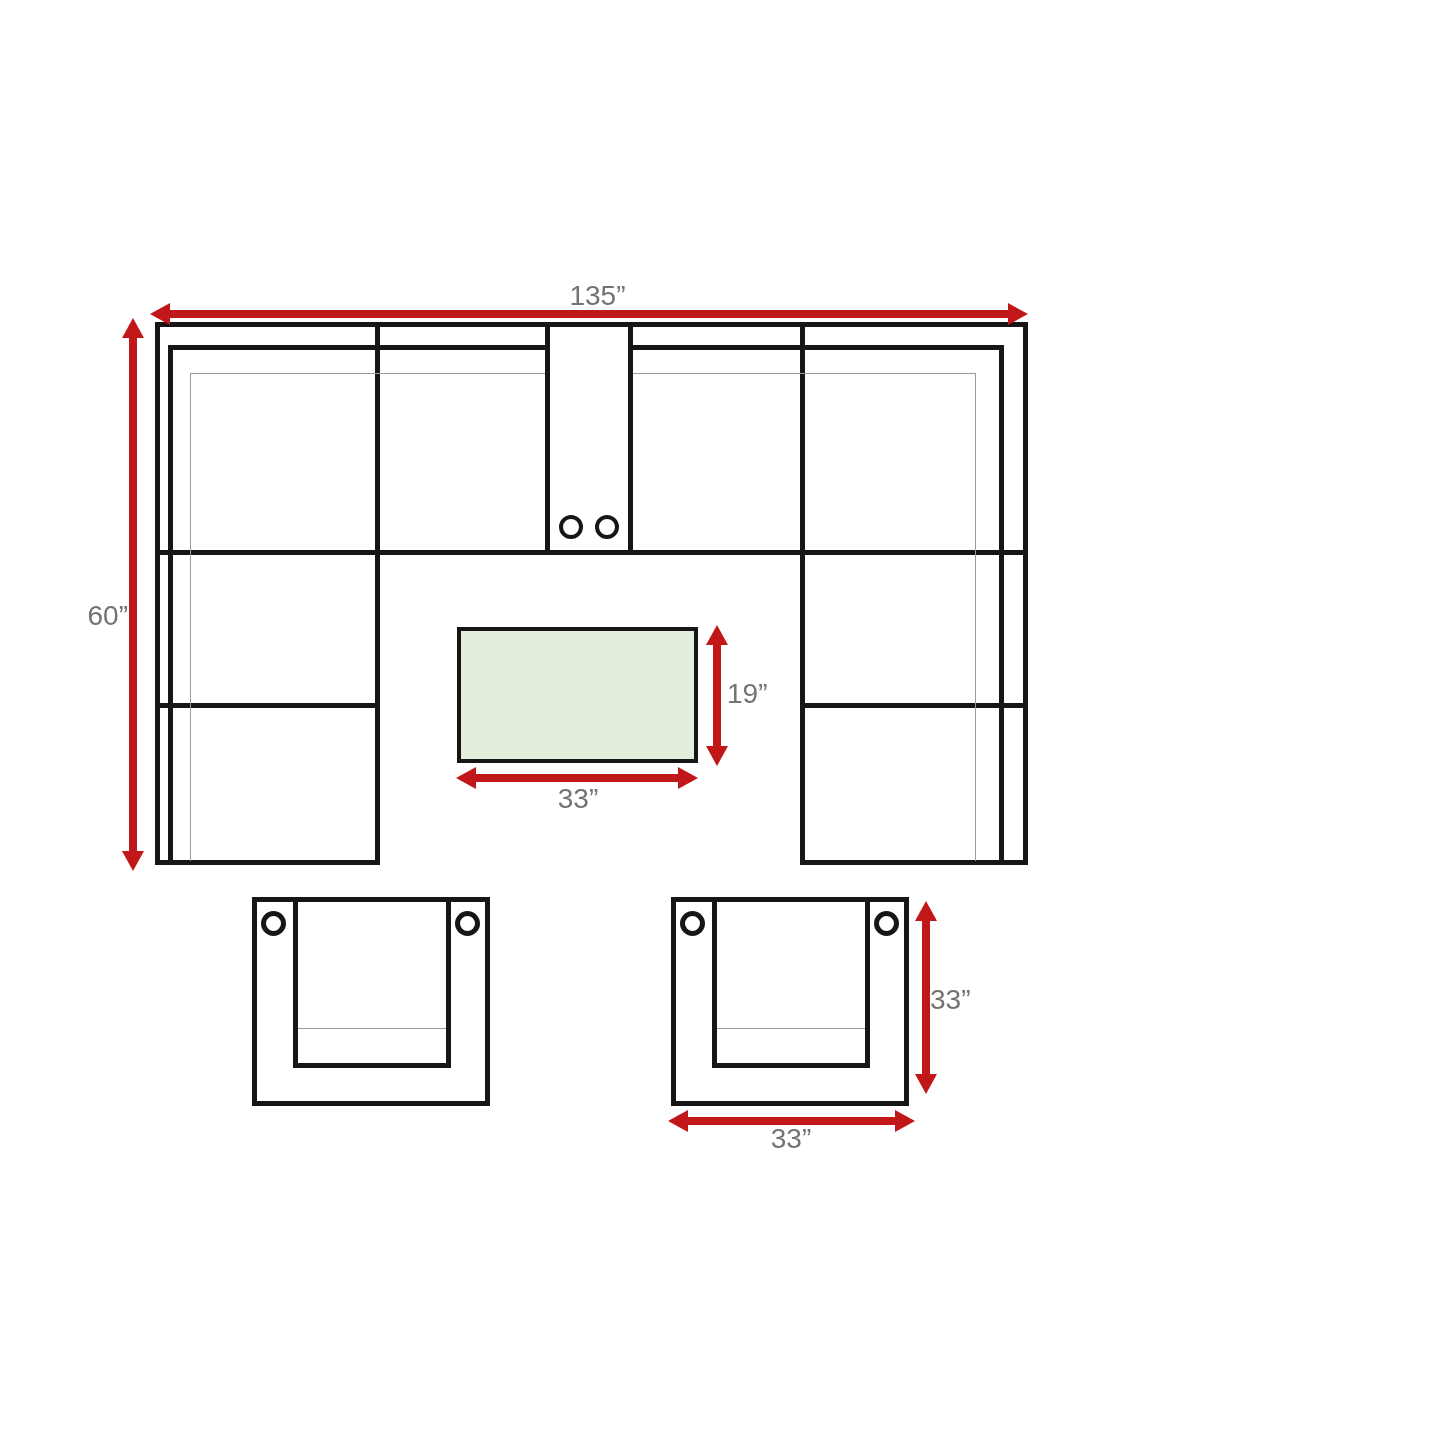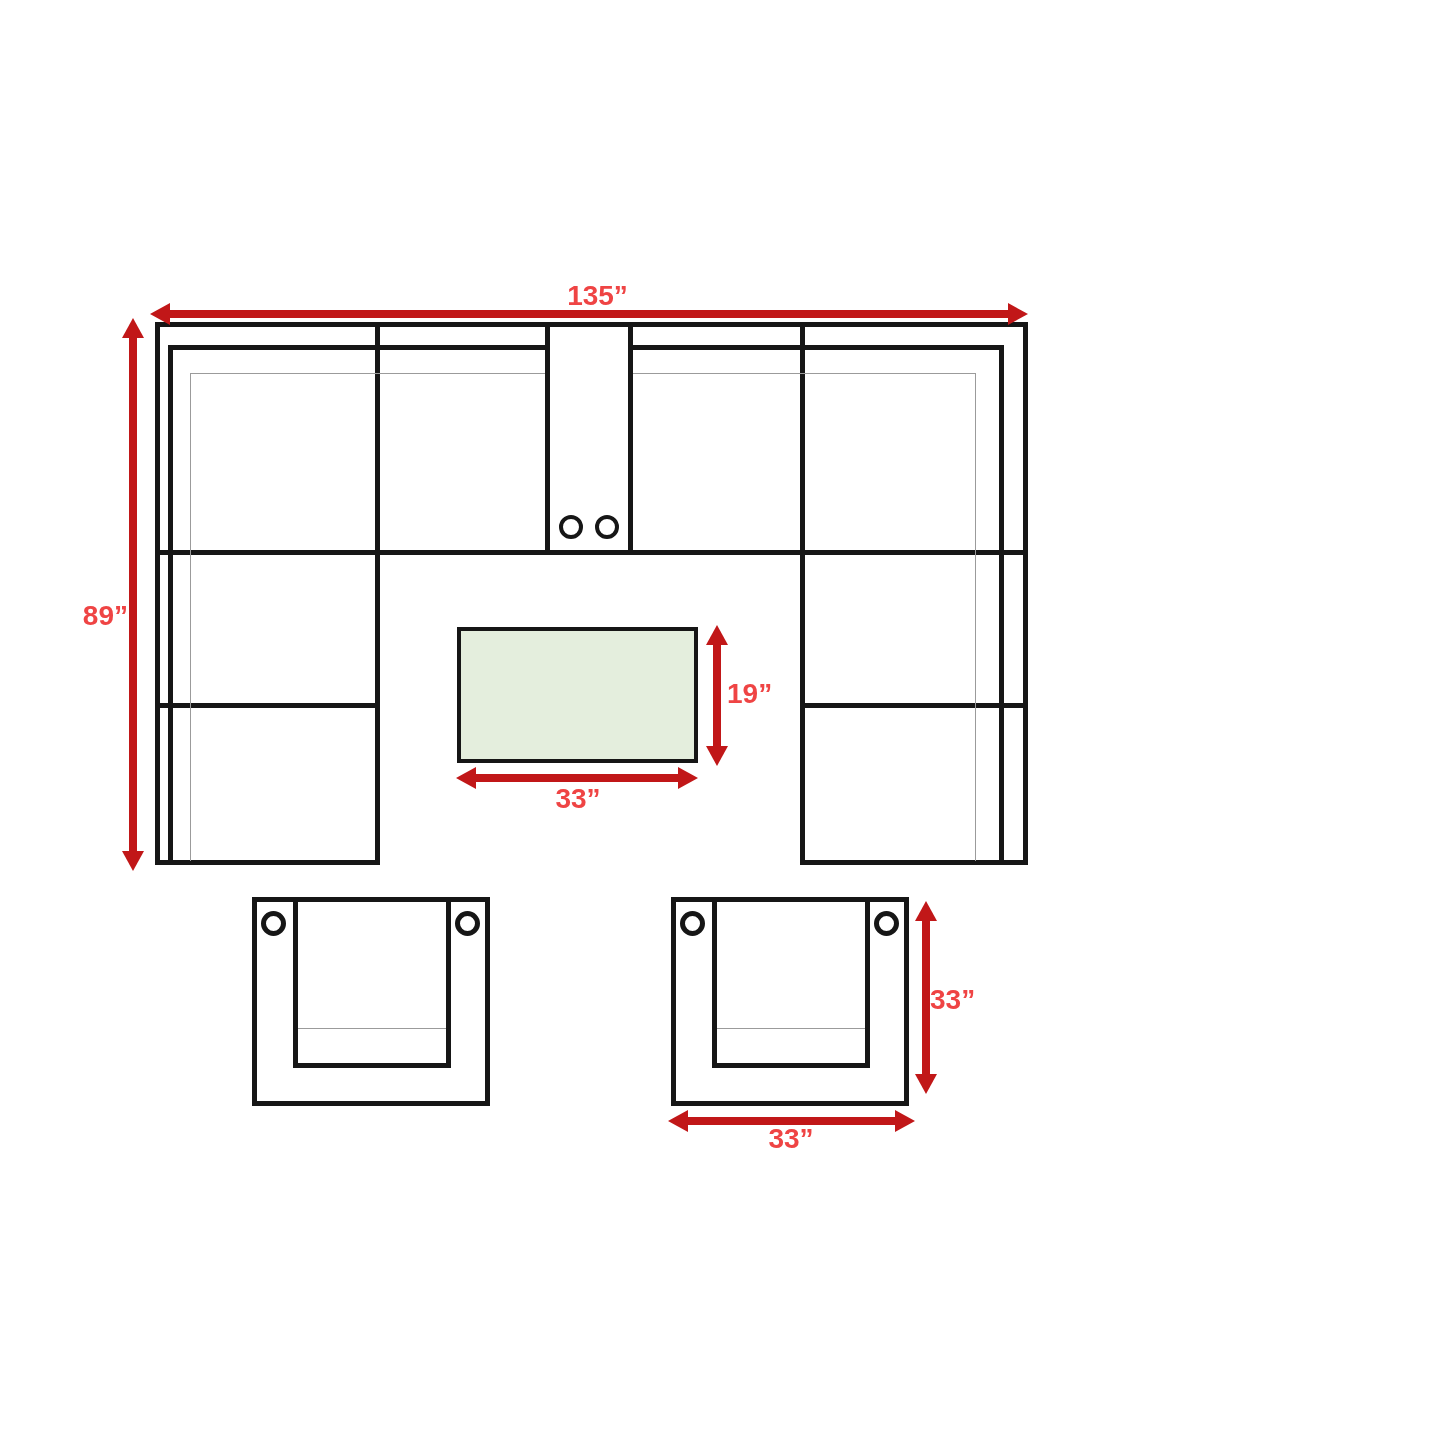--- a/index.html
+++ b/index.html
@@ -9,21 +9,21 @@
   }
   .ln{position:absolute;background:#161616;}
   .thin{position:absolute;background:#9b9b9b;}
   .shaft{position:absolute;background:#c11718;}
   .ah{position:absolute;width:0;height:0;border-style:solid;border-color:transparent;}
   .ah-left{border-width:11px 20px 11px 0;border-right-color:#c11718;}
   .ah-right{border-width:11px 0 11px 20px;border-left-color:#c11718;}
   .ah-up{border-width:0 11px 20px 11px;border-bottom-color:#c11718;}
   .ah-down{border-width:20px 11px 0 11px;border-top-color:#c11718;}
   .dim{
-    position:absolute;color:#ef4444;font-weight:700;font-size:28px;
+    position:absolute;color:#737373;font-weight:400;font-size:28px;
     line-height:30px;white-space:nowrap;
   }
   .dim.center{text-align:center;}
   .dim.right{text-align:right;}
   .cup{position:absolute;width:16px;height:16px;background:#ffffff;
        border:4px solid #161616;border-radius:50%;}
   .cup-lg{width:15px;height:15px;border-width:5px;}
   .table{position:absolute;left:457px;top:627px;width:233px;height:128px;
          border:4px solid #161616;background:#e4eedd;}
   .chair-outer{position:absolute;width:228px;height:199px;border:5px solid #161616;background:#ffffff;}
@@ -85,21 +85,21 @@
   </div>
 
   <div>
     <div class="dim center" style="left:560px;top:281px;width:75px;">135”</div>
     <div class="ah ah-left" style="left:150px;top:303px;"></div>
     <div class="shaft" style="left:170px;top:310px;width:840px;height:8px;"></div>
     <div class="ah ah-right" style="left:1008px;top:303px;"></div>
   </div>
 
   <div>
-    <div class="dim right" style="left:68px;top:601px;width:60px;">89”</div>
+    <div class="dim right" style="left:68px;top:601px;width:60px;">60”</div>
     <div class="ah ah-up" style="left:122px;top:318px;"></div>
     <div class="shaft" style="left:129px;top:336px;width:8px;height:517px;"></div>
     <div class="ah ah-down" style="left:122px;top:851px;"></div>
   </div>
 
   <div>
     <div class="dim" style="left:727px;top:679px;">19”</div>
     <div class="ah ah-up" style="left:706px;top:625px;"></div>
     <div class="shaft" style="left:713px;top:643px;width:8px;height:105px;"></div>
     <div class="ah ah-down" style="left:706px;top:746px;"></div>

